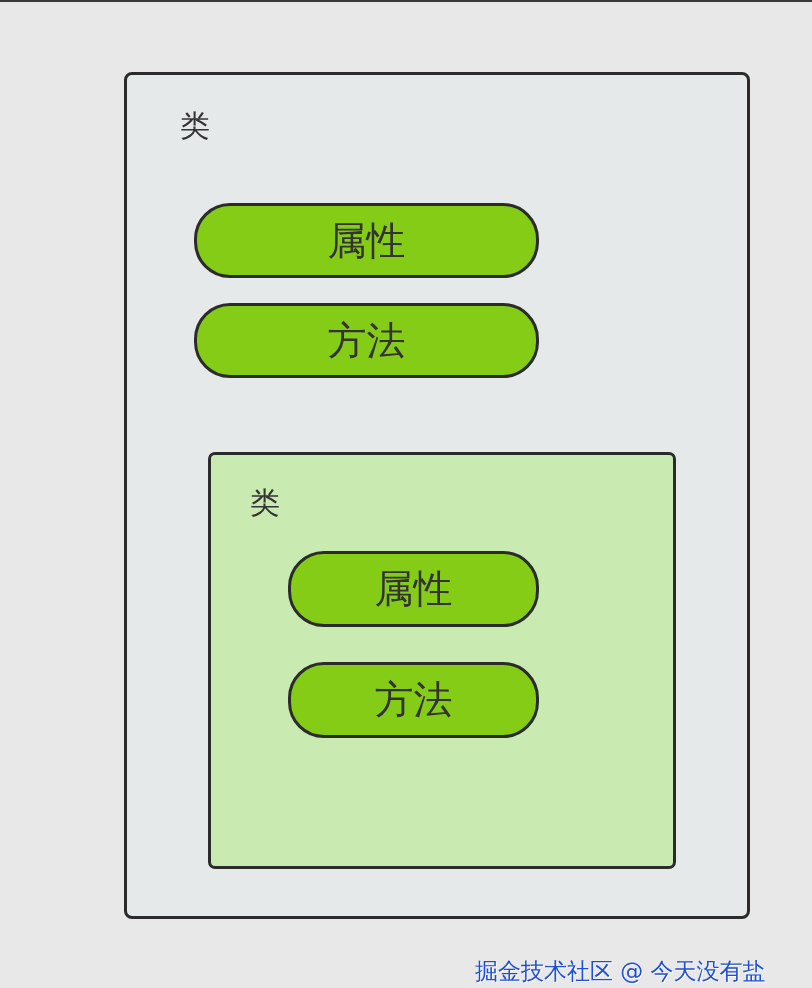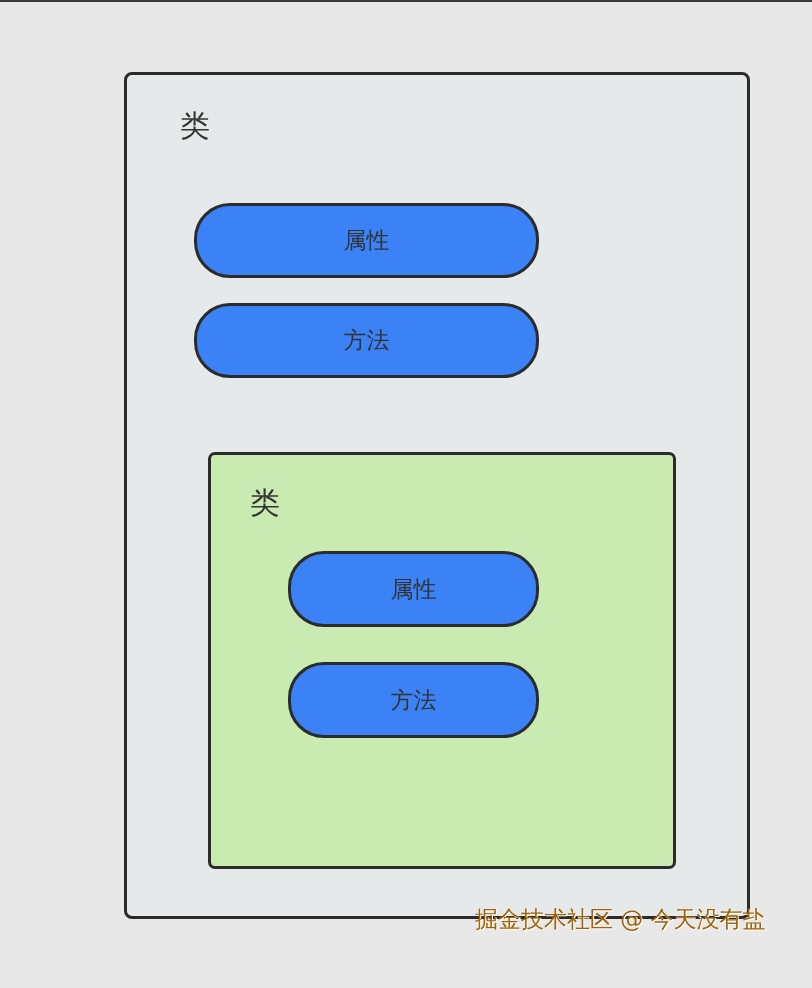--- a/index.html
+++ b/index.html
@@ -8,30 +8,30 @@
     background:#e8e8e8;
     font-family:"DejaVu Sans", sans-serif;
   }
   .topbar { position:absolute; left:0; top:0; width:812px; height:2px; background:#3a3a3a; }
   .outer {
     position:absolute; left:124px; top:72px; width:626px; height:847px;
     background:#e6e9ea; border:3px solid #2b2b2b; border-radius:8px; box-sizing:border-box;
   }
   .label { position:absolute; font-size:30px; color:#333; }
   .pill {
-    position:absolute; background:#3b82f6; border:3px solid #2b2b2b; border-radius:36px;
+    position:absolute; background:#84cc16; border:3px solid #2b2b2b; border-radius:36px;
     box-sizing:border-box; display:flex; align-items:center; justify-content:center;
-    font-size:23px; color:#333;
+    font-size:39px; color:#333;
   }
   .inner {
     position:absolute; left:208px; top:452px; width:468px; height:417px;
     background:#c9eab1; border:3px solid #2b2b2b; border-radius:7px; box-sizing:border-box;
   }
   .watermark {
-    position:absolute; left:475px; top:904px; font-size:23px; color:#a16207;
+    position:absolute; left:475px; top:956px; font-size:23px; color:#1d4ed8;
     text-shadow: 1px 1px 0 #fff;
   }
 </style>
 </head>
 <body>
 
 <div class="topbar"></div>
 
 <div class="outer"></div>
 <div class="label" style="left:180px; top:106px;">类</div>

